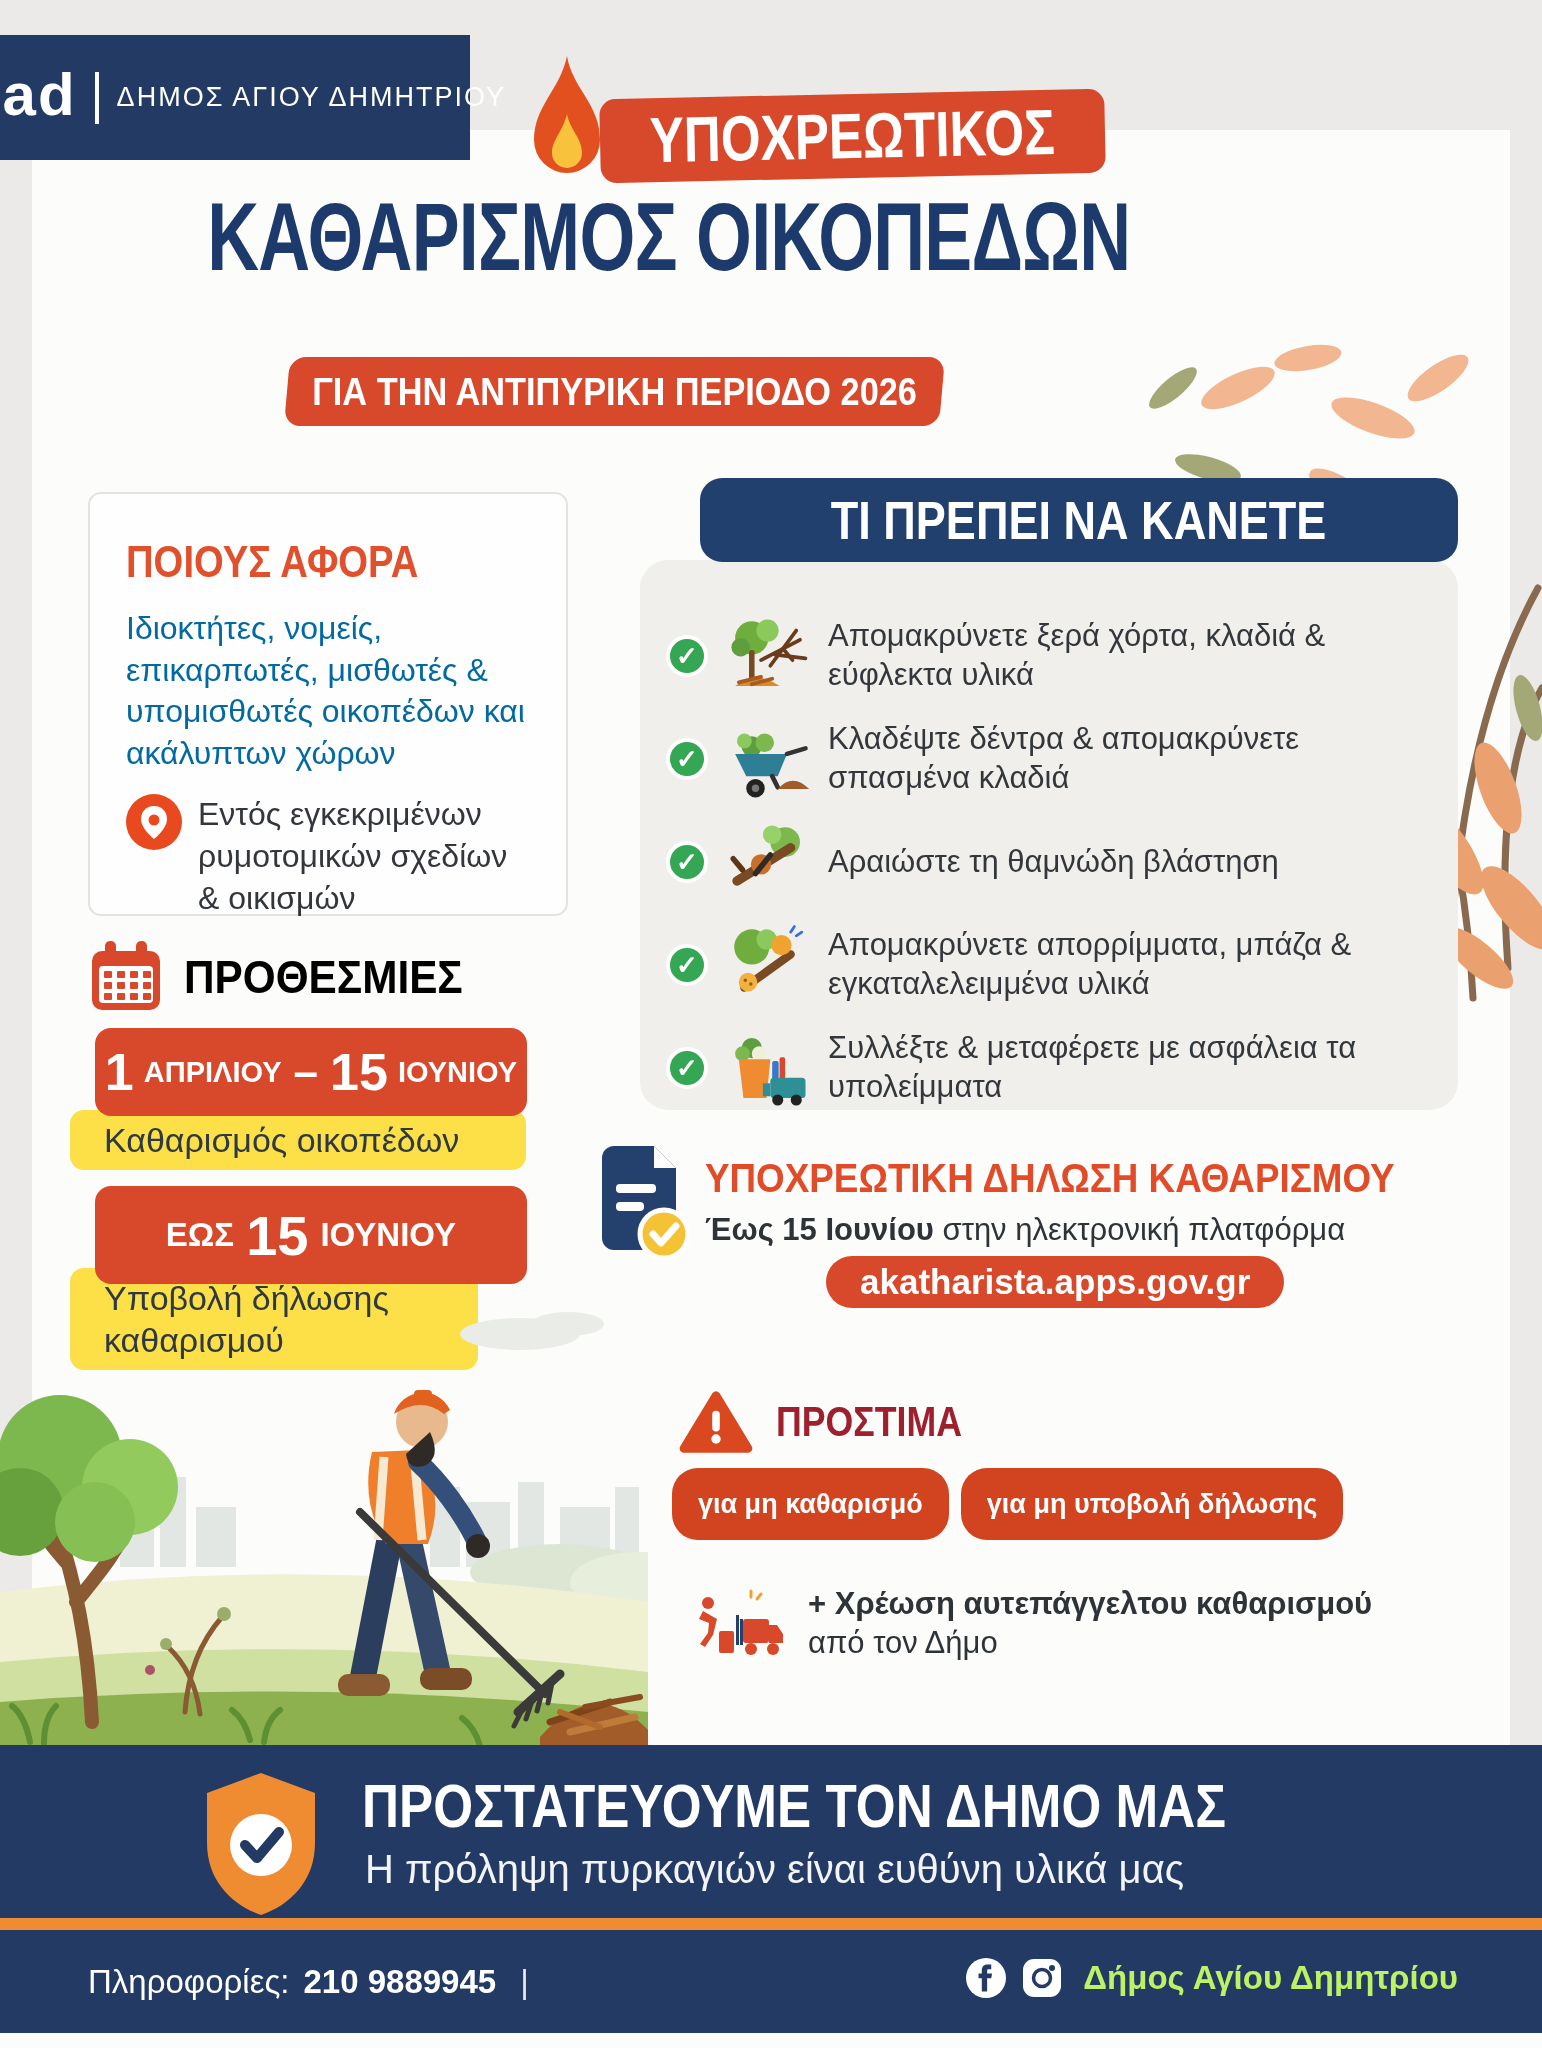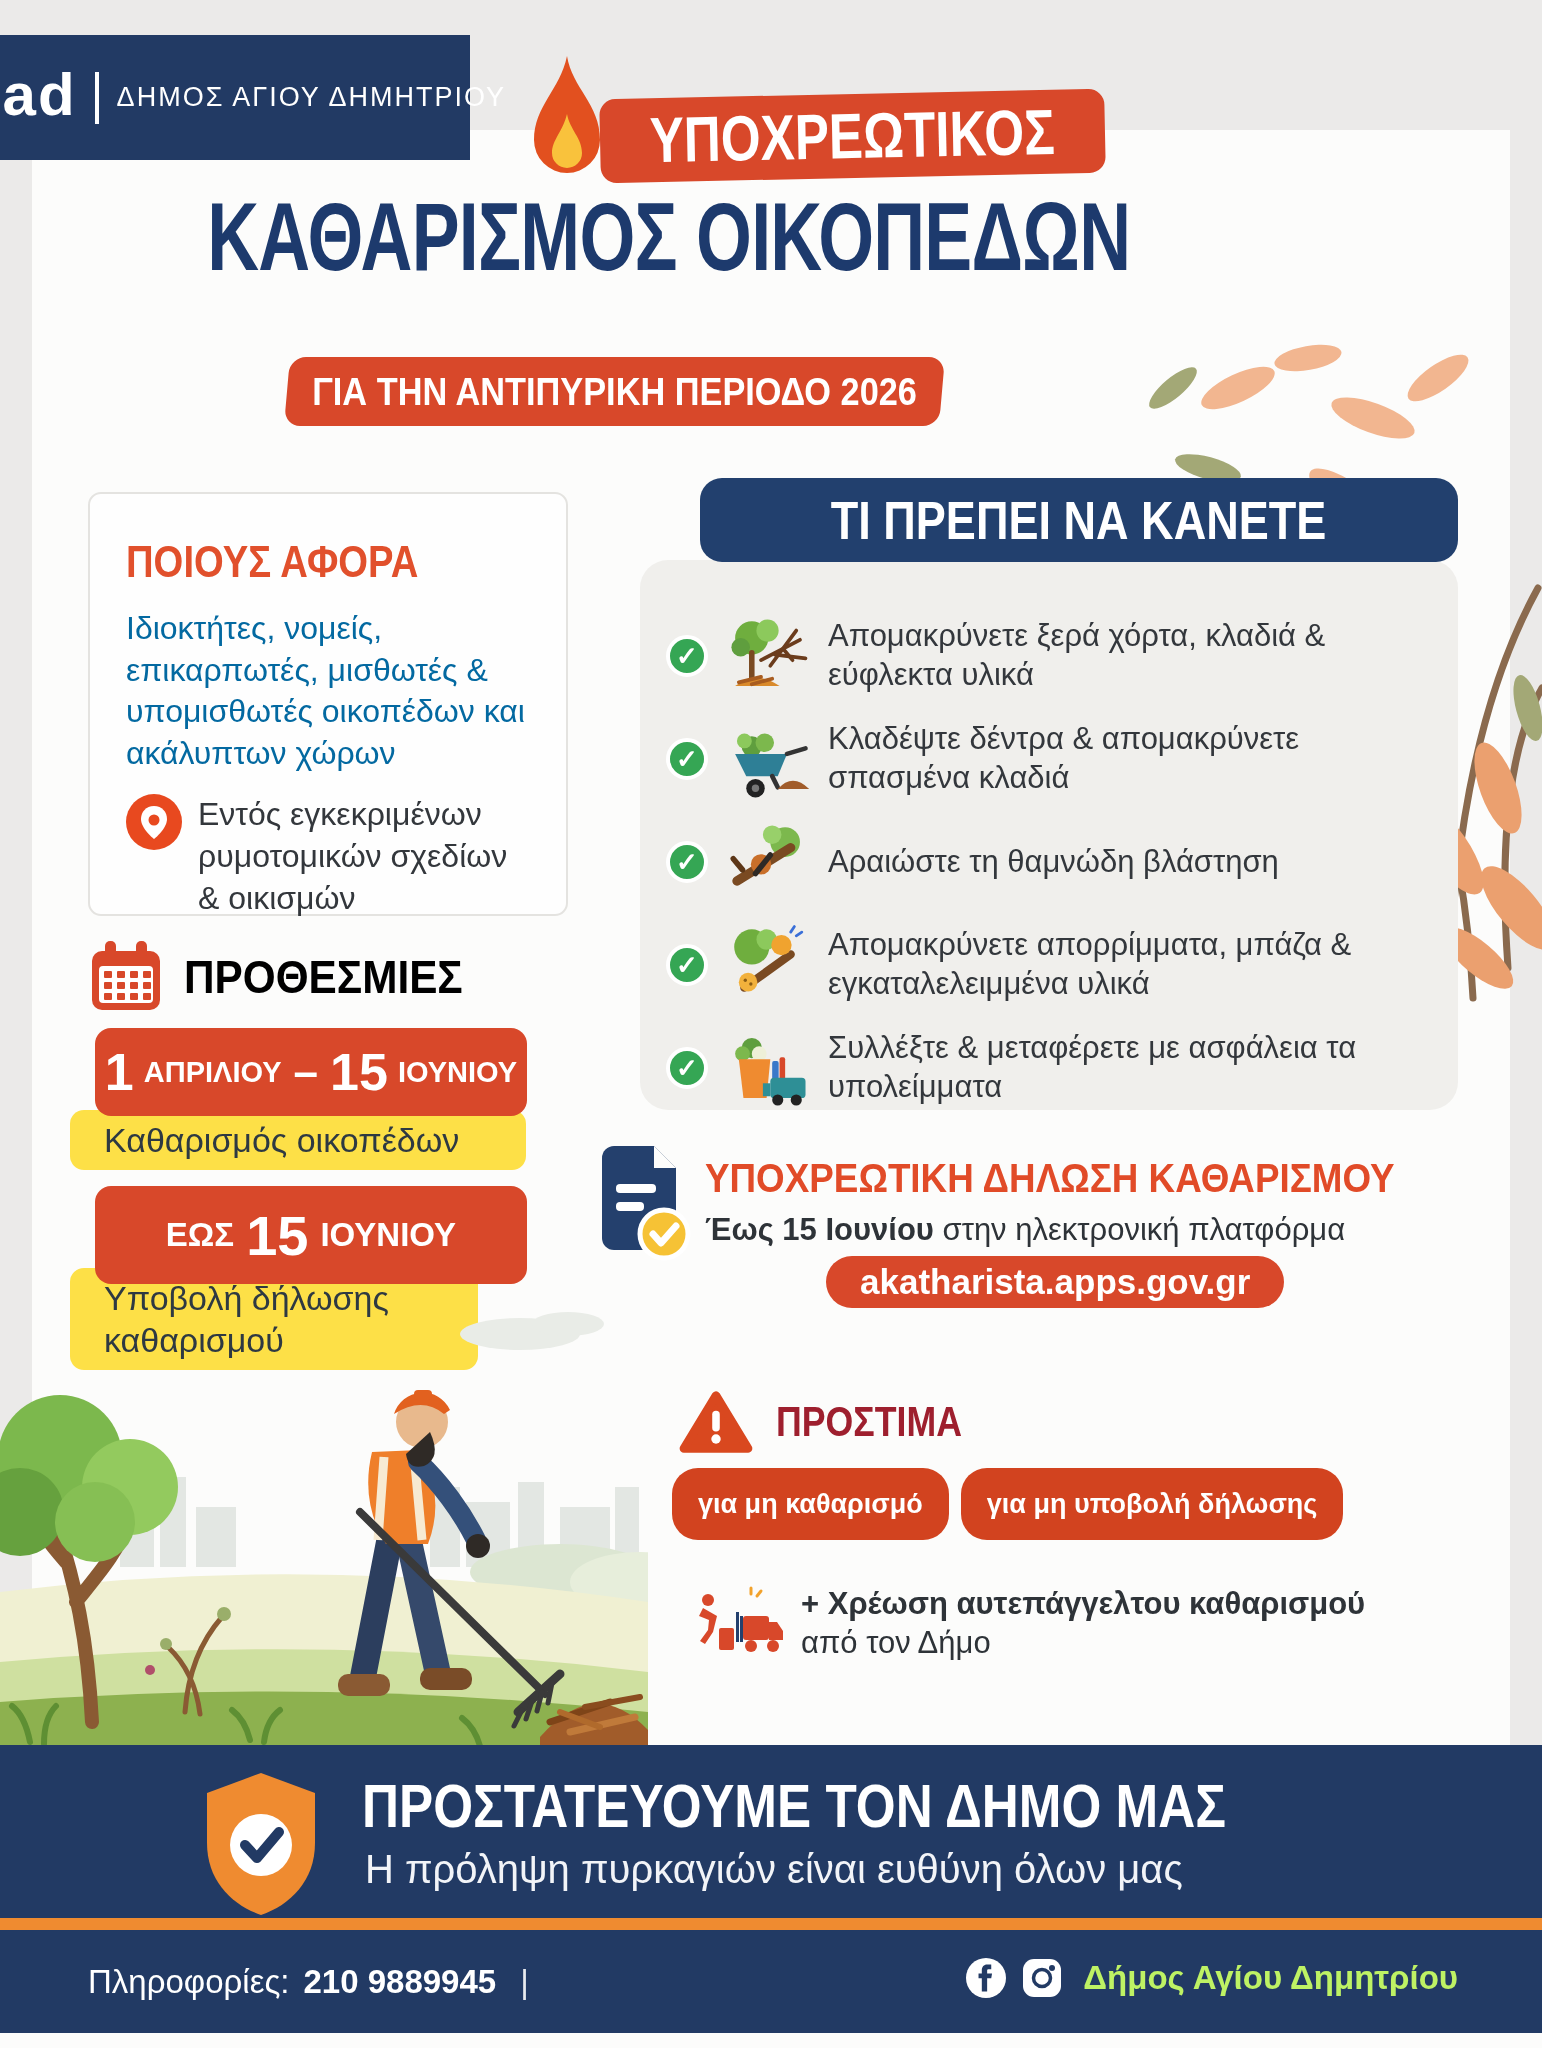--- a/index.html
+++ b/index.html
@@ -94,21 +94,21 @@
   }
   .decl-pill span { color:#fff; font-weight:bold; font-size:35px; white-space:nowrap; }
 
   .fines-head { left:678px; top:1388px; display:flex; align-items:center; gap:22px; }
   .fines-title { color:#9e1f2e; font-weight:bold; font-size:42px; }
   .fines-pills { left:672px; top:1468px; display:flex; gap:12px; }
   .fine-pill {
     height:72px; background:#d2431f; border-radius:26px; display:inline-flex; align-items:center;
     padding:0 26px; color:#fff; font-weight:bold; font-size:27px; white-space:nowrap;
   }
-  .fines-note { left:695px; top:1583px; display:flex; gap:18px; align-items:center; }
+  .fines-note { left:695px; top:1583px; display:flex; gap:25px; align-items:flex-end; }
   .fines-note-text { color:#2e3338; font-size:31px; line-height:1.25; padding-top:2px; }
   .fines-note-text .l1 { font-weight:bold; }
 
   
   .banner { left:0; top:1745px; width:1542px; height:288px; background:#223a64; z-index:6; }
   .shield { position:absolute; left:193px; top:22px; }
   .banner-title { position:absolute; left:362px; top:26px; color:#fff; font-weight:bold; font-size:61px; }
   .banner-title span { display:inline-block; transform:scaleX(.84); transform-origin:left center; white-space:nowrap; }
   .banner-sub { position:absolute; left:365px; top:102px; color:#f2f4f8; font-size:40px; white-space:nowrap; }
   .orange-line { position:absolute; left:0; top:173px; width:1542px; height:12px; background:#ef8b30; }
@@ -448,21 +448,21 @@
     </g>
   </svg>
 
   <div class="abs banner">
     <svg class="shield" width="136" height="152" viewBox="0 0 136 152">
       <path d="M68 6 L122 26 V76 C122 114 97 138 68 148 C39 138 14 114 14 76 V26 Z" fill="#ef8b30"></path>
       <circle cx="68" cy="78" r="31" fill="#fff"></circle>
       <path d="M52 78 l12 13 l22 -26" stroke="#223a64" stroke-width="10" fill="none" stroke-linecap="round" stroke-linejoin="round"></path>
     </svg>
     <div class="banner-title"><span>ΠΡΟΣΤΑΤΕΥΟΥΜΕ ΤΟΝ ΔΗΜΟ ΜΑΣ</span></div>
-    <div class="banner-sub">Η πρόληψη πυρκαγιών είναι ευθύνη όλων μας</div>
+    <div class="banner-sub">Η πρόληψη πυρκαγιών είναι ευθύνη υλικά μας</div>
     <div class="orange-line"></div>
     <div class="footer-left">
       <span>Πληροφορίες:</span>
       <span class="phone">210 9889945</span>
       <span class="bar">|</span>
     </div>
     <div class="footer-right">
       <svg width="42" height="42" viewBox="0 0 42 42">
         <circle cx="21" cy="21" r="20" fill="#fff"></circle>
         <path d="M24 13 h4 v-6 h-5 c-4 0 -6.5 2.8 -6.5 7 v4 h-4 v6 h4 v16 h6.5 v-16 h5 l1 -6 h-6 v-3.4 c0 -1 .6 -1.6 2 -1.6 z" fill="#223a64" transform="scale(.82) translate(4,2)"></path>

